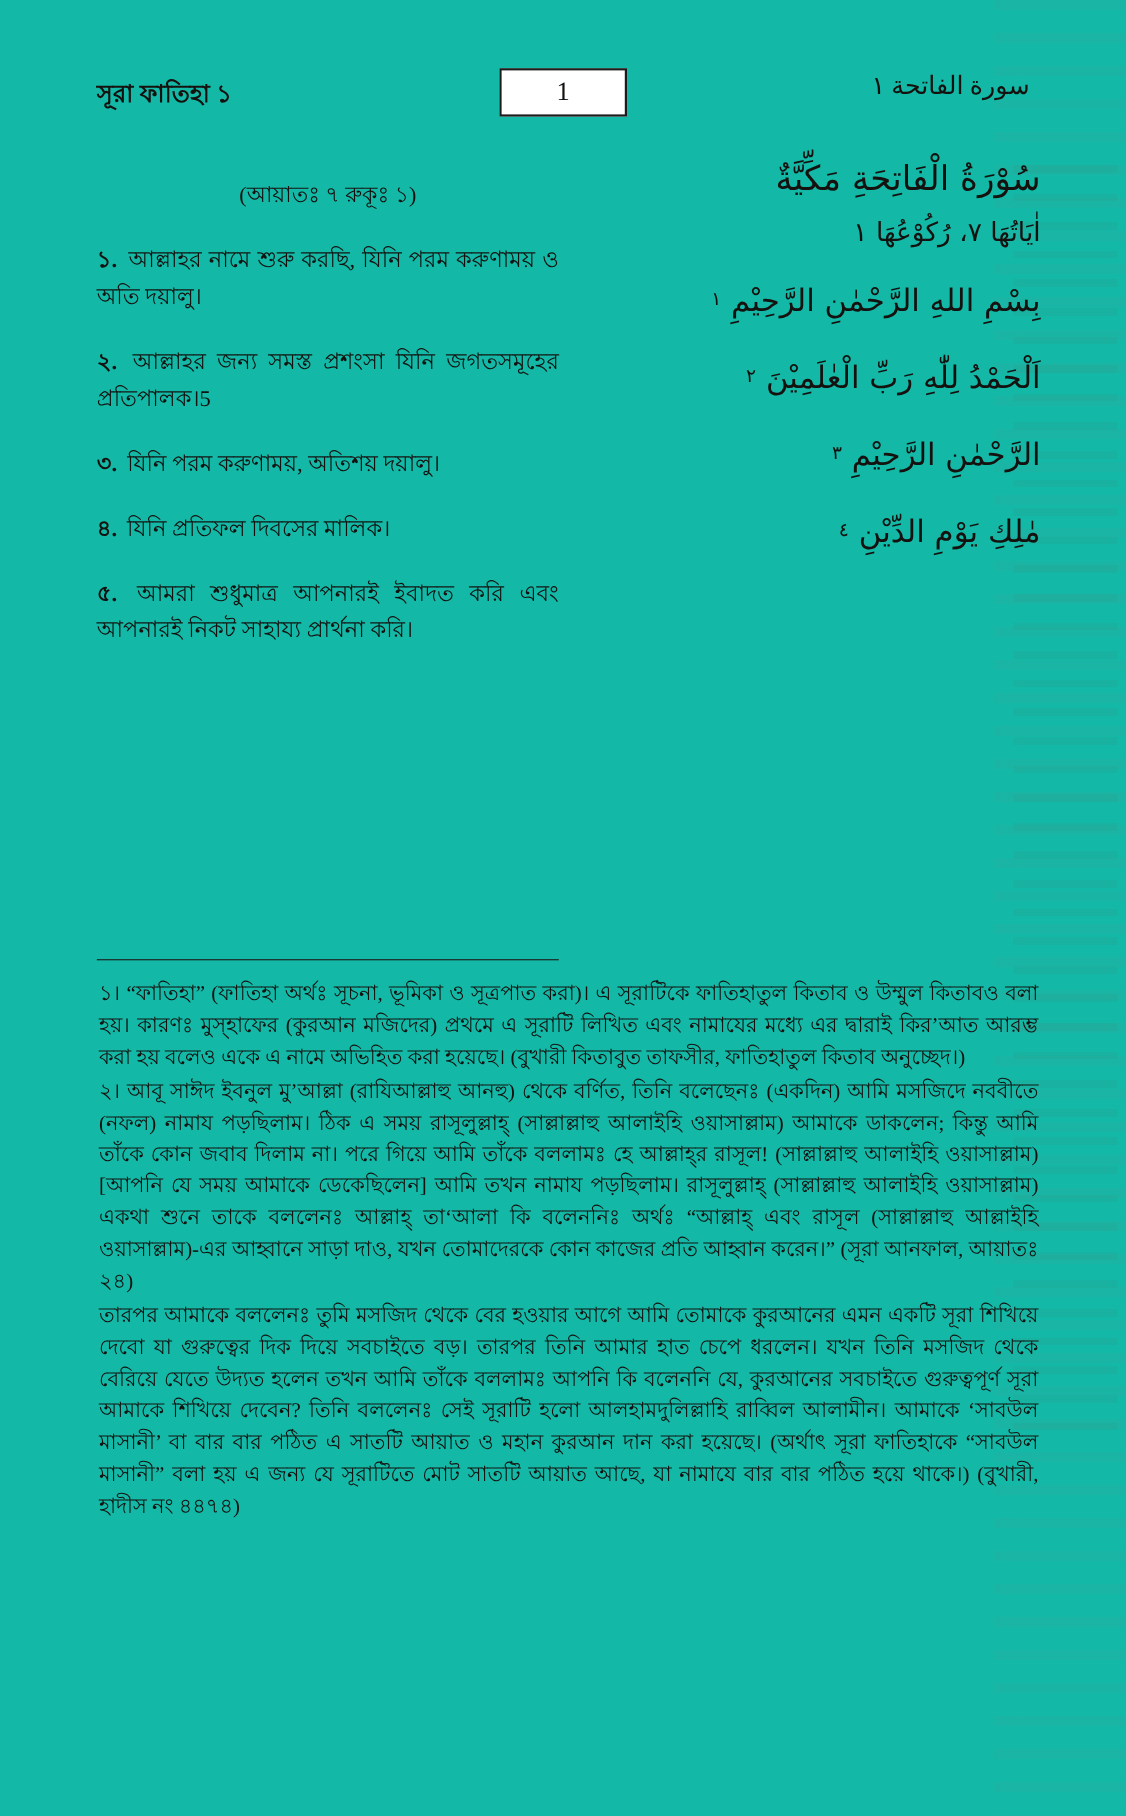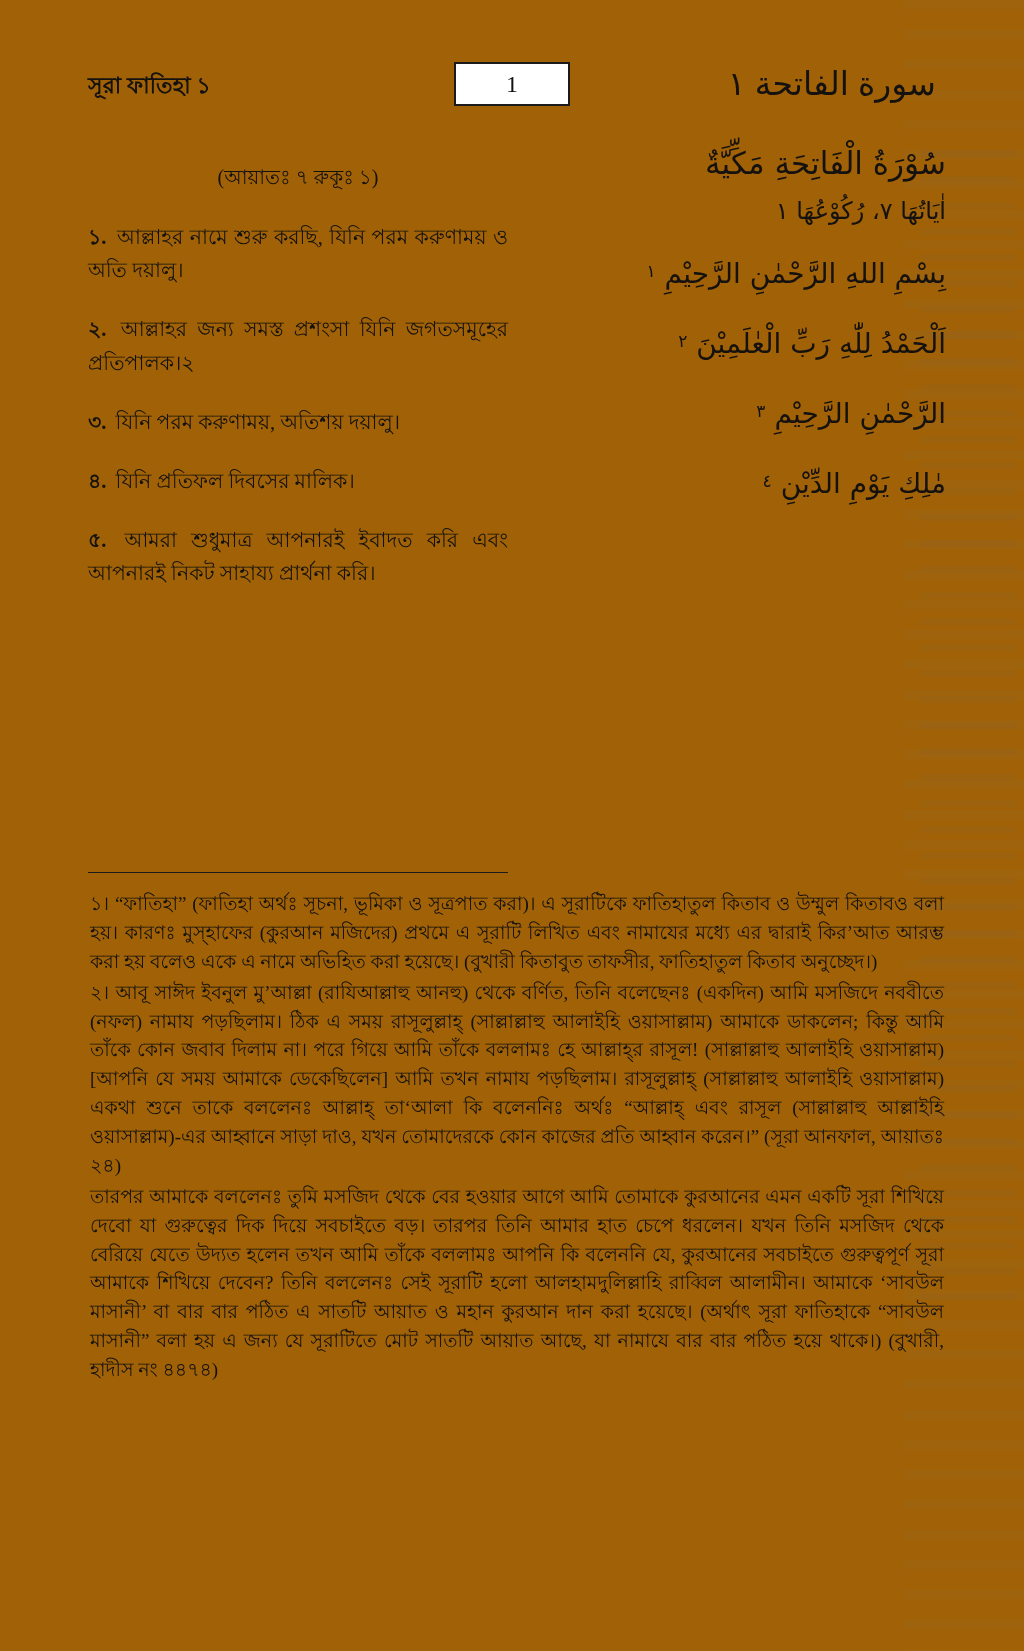--- a/index.html
+++ b/index.html
@@ -11,21 +11,21 @@
     width: 1024px;
     height: 1651px;
     font-family: "Liberation Serif", serif;
     color: #14110f;
     position: relative;
     overflow: hidden;
   }
   .page {
     position: absolute;
     inset: 0;
-    background: #a16207;
+    background: #14b8a6;
   }
   
   .bleed {
     position: absolute;
     top: 0;
     right: 0;
     width: 120px;
     height: 100%;
     opacity: 0.10;
     background: repeating-linear-gradient(
@@ -65,23 +65,23 @@
     left: 0;
     top: 6px;
     font-size: 22px;
     font-weight: bold;
     letter-spacing: .2px;
   }
   .header-right {
     position: absolute;
     right: 0;
     top: 2px;
-    font-size: 33px;
+    font-size: 23px;
     direction: rtl;
-    font-family: Liberation Sans, sans-serif;
+    font-family: Liberation Serif, serif;
   }
   .page-num-box {
     position: absolute;
     left: 50%;
     transform: translateX(-50%);
     top: 0;
     width: 112px;
     height: 40px;
     border: 2px solid #1b1b1b;
     display: flex;
@@ -209,21 +209,21 @@
 
     <div class="col-bn">
       <div class="sura-sub">(আয়াতঃ ৭ রুকূঃ ১)</div>
 
       <div class="ayah-bn">
         <span class="num">১.</span>
         <span>আল্লাহর নামে শুরু করছি, যিনি পরম করুণাময় ও অতি দয়ালু।</span>
       </div>
       <div class="ayah-bn">
         <span class="num">২.</span>
-        <span>আল্লাহর জন্য সমস্ত প্রশংসা যিনি জগতসমূহের প্রতিপালক।২</span>
+        <span>আল্লাহর জন্য সমস্ত প্রশংসা যিনি জগতসমূহের প্রতিপালক।5</span>
       </div>
       <div class="ayah-bn">
         <span class="num">৩.</span>
         <span>যিনি পরম করুণাময়, অতিশয় দয়ালু।</span>
       </div>
       <div class="ayah-bn">
         <span class="num">৪.</span>
         <span>যিনি প্রতিফল দিবসের মালিক।</span>
       </div>
       <div class="ayah-bn">

